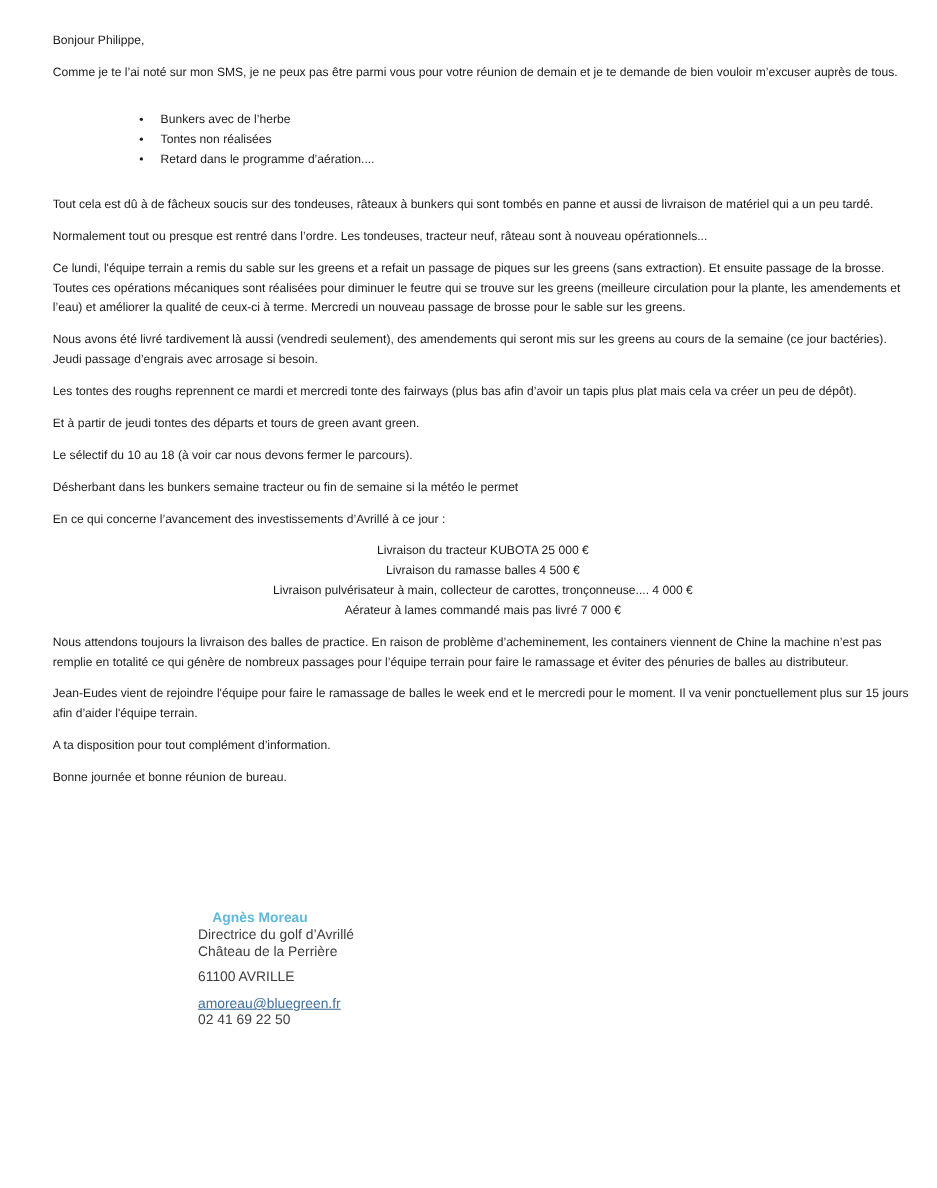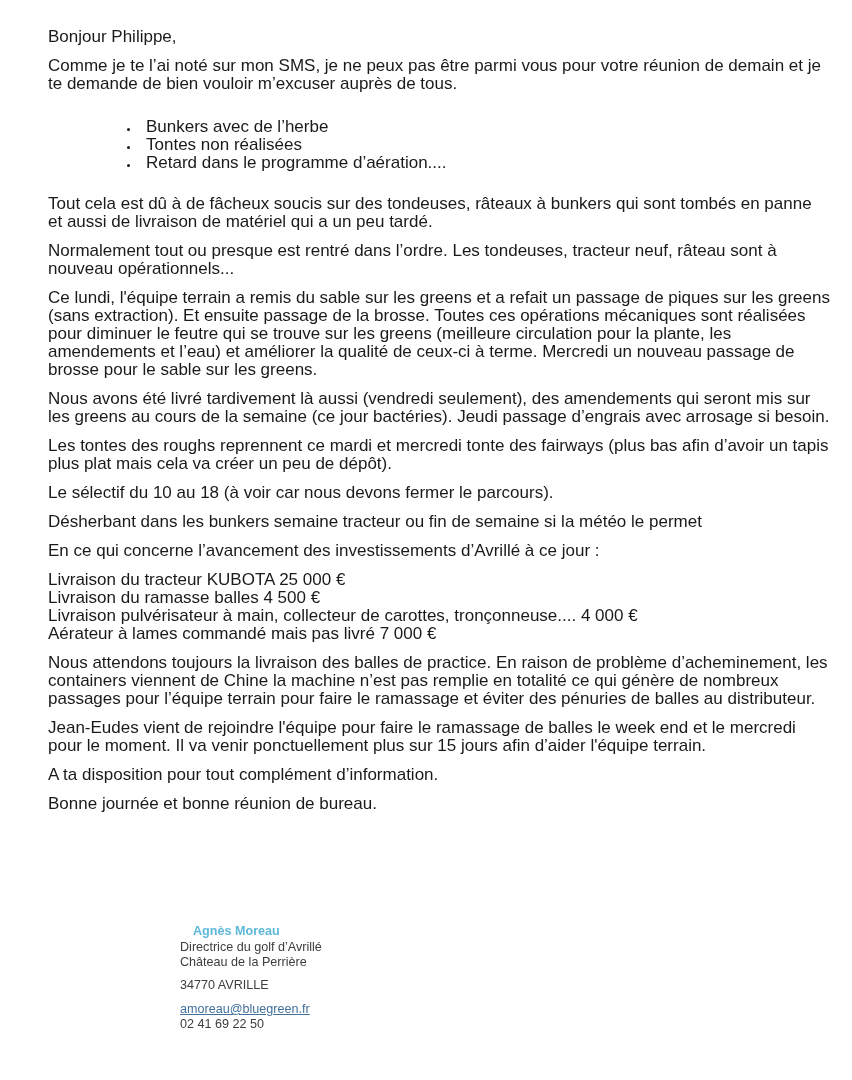--- a/index.html
+++ b/index.html
@@ -8,33 +8,33 @@
     width: 852px;
     height: 1080px;
     background: #ffffff;
     font-family: "Liberation Sans", sans-serif;
     color: var(--body-color, #1a1a1a);
     overflow: hidden;
   }
   .page { padding: 28px 22px 0 48px; }
   .content {
     width: 782px;
-    font-size: 17px;
+    font-size: 11px;
     line-height: 18px;
   }
   .content p { margin: 0 0 11px 0; }
   ul.delays {
     margin: 25px 0 23px 0;
     padding-left: 92px;
     list-style: disc;
   }
   ul.delays li { padding-left: 6px; margin: 0; }
   ul.delays li::marker { font-size: 11px; }
   .invest { margin: 0 0 11px 0; }
-  .invest div { margin: 0; }
+  .invest div { margin: 0; text-align: center; }
   .signature {
     margin-left: 132px;
     margin-top: 111px;
     font-size: 12.6px;
     line-height: 15px;
     color: #3d3d3d;
   }
   .sig-name {
     color: var(--name-color, #5fb8da);
     font-weight: bold;
@@ -62,20 +62,21 @@
       <li>Bunkers avec de l’herbe</li>
       <li>Tontes non réalisées</li>
       <li>Retard dans le programme d’aération....</li>
     </ul>
 
     <p>Tout cela est dû à de fâcheux soucis sur des tondeuses, râteaux à bunkers qui sont tombés en panne et aussi de livraison de matériel qui a un peu tardé.</p>
     <p>Normalement tout ou presque est rentré dans l’ordre. Les tondeuses, tracteur neuf, râteau sont à nouveau opérationnels...</p>
     <p>Ce lundi, l'équipe terrain a remis du sable sur les greens et a refait un passage de piques sur les greens (sans extraction). Et ensuite passage de la brosse. Toutes ces opérations mécaniques sont réalisées pour diminuer le feutre qui se trouve sur les greens (meilleure circulation pour la plante, les amendements et l’eau) et améliorer la qualité de ceux-ci à terme. Mercredi un nouveau passage de brosse pour le sable sur les greens.</p>
     <p>Nous avons été livré tardivement là aussi (vendredi seulement), des amendements qui seront mis sur les greens au cours de la semaine (ce jour bactéries). Jeudi passage d’engrais avec arrosage si besoin.</p>
     <p>Les tontes des roughs reprennent ce mardi et mercredi tonte des fairways (plus bas afin d’avoir un tapis plus plat mais cela va créer un peu de dépôt).</p>
+    <p>Et à partir de jeudi tontes des départs et tours de green avant green.</p>
     <p>Le sélectif du 10 au 18 (à voir car nous devons fermer le parcours).</p>
     <p>Désherbant dans les bunkers semaine tracteur ou fin de semaine si la météo le permet</p>
     <p>En ce qui concerne l’avancement des investissements d’Avrillé à ce jour :</p>
 
     <div class="invest">
       <div>Livraison du tracteur KUBOTA 25 000 €</div>
       <div>Livraison du ramasse balles 4 500 €</div>
       <div>Livraison pulvérisateur à main, collecteur de carottes, tronçonneuse.... 4 000 €</div>
       <div>Aérateur à lames commandé mais pas livré 7 000 €</div>
     </div>
@@ -83,19 +84,19 @@
     <p>Nous attendons toujours la livraison des balles de practice. En raison de problème d’acheminement, les containers viennent de Chine la machine n’est pas remplie en totalité ce qui génère de nombreux passages pour l’équipe terrain pour faire le ramassage et éviter des pénuries de balles au distributeur.</p>
     <p>Jean-Eudes vient de rejoindre l'équipe pour faire le ramassage de balles le week end et le mercredi pour le moment. Il va venir ponctuellement plus sur 15 jours afin d’aider l'équipe terrain.</p>
     <p>A ta disposition pour tout complément d’information.</p>
     <p>Bonne journée et bonne réunion de bureau.</p>
   </div>
 
   <div class="signature">
     <div class="sig-name">Agnès Moreau</div>
     <div>Directrice du golf d’Avrillé</div>
     <div>Château de la Perrière</div>
-    <div class="sig-postal">34770 AVRILLE</div>
+    <div class="sig-postal">61100 AVRILLE</div>
     <div class="sig-contact">
       <a class="sig-email">amoreau@bluegreen.fr</a>
       <div>02 41 69 22 50</div>
     </div>
   </div>
 </div>
 
 </body></html>

